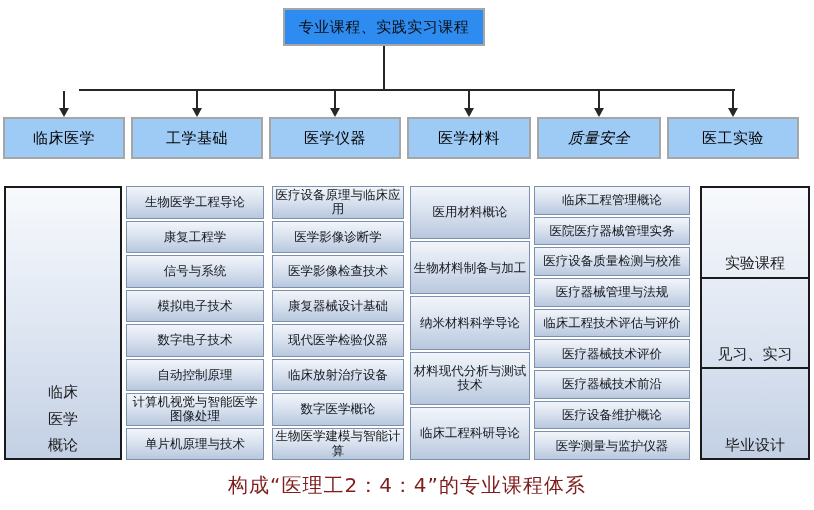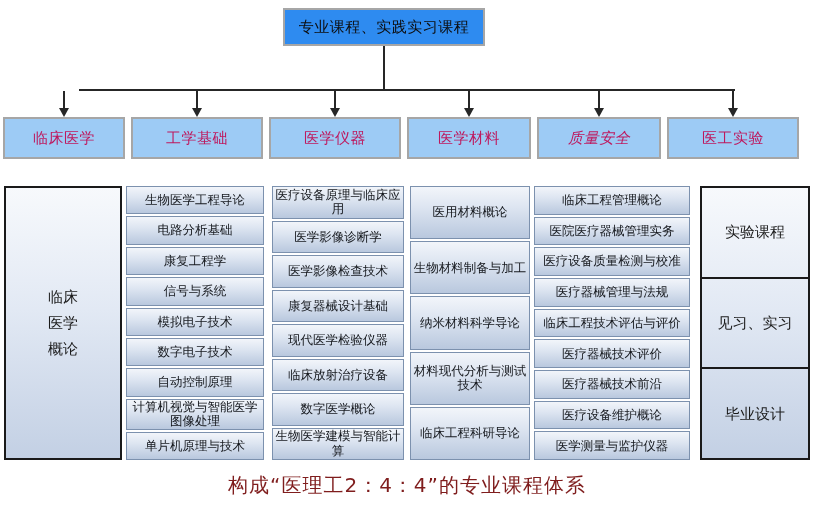--- a/index.html
+++ b/index.html
@@ -79,41 +79,41 @@
     position: absolute;
     top: 117px;
     height: 42px;
     background: #9dcbf5;
     border: 2px solid #a6a6a6;
     box-sizing: border-box;
     display: flex;
     align-items: center;
     justify-content: center;
     font-size: 15px;
-    color: #be185d;
+    color: #000000;
     letter-spacing: 0.5px;
   }
 
   
   .col {
     position: absolute;
     top: 186px;
     height: 274px;
     box-sizing: border-box;
     display: flex;
     flex-direction: column;
   }
   .col-framed {
     border: 2px solid #1a1a1a;
     background: linear-gradient(to bottom, #f7f9fc 0%, #e2e9f4 45%, #c3d0e4 100%);
   }
   .big-cell {
     flex: 1 1 0;
     display: flex;
-    align-items: center;
+    align-items: flex-end;
     justify-content: center;
     text-align: center;
     font-size: 15px;
     color: #1a1a1a;
     line-height: 1.75;
   }
   .big-cell + .big-cell {
     border-top: 2px solid #1a1a1a;
   }
 
@@ -196,23 +196,20 @@
       <div class="col col-framed" style="left: 4px; width: 118px;">
         <div class="big-cell">
           <span>临床<br>医学<br>概论</span>
         </div>
       </div>
       <div class="col col-list" style="left: 126px; width: 138px;">
         <div class="item">
           <span>生物医学工程导论</span>
         </div>
         <div class="item">
-          <span>电路分析基础</span>
-        </div>
-        <div class="item">
           <span>康复工程学</span>
         </div>
         <div class="item">
           <span>信号与系统</span>
         </div>
         <div class="item">
           <span>模拟电子技术</span>
         </div>
         <div class="item">
           <span>数字电子技术</span>

